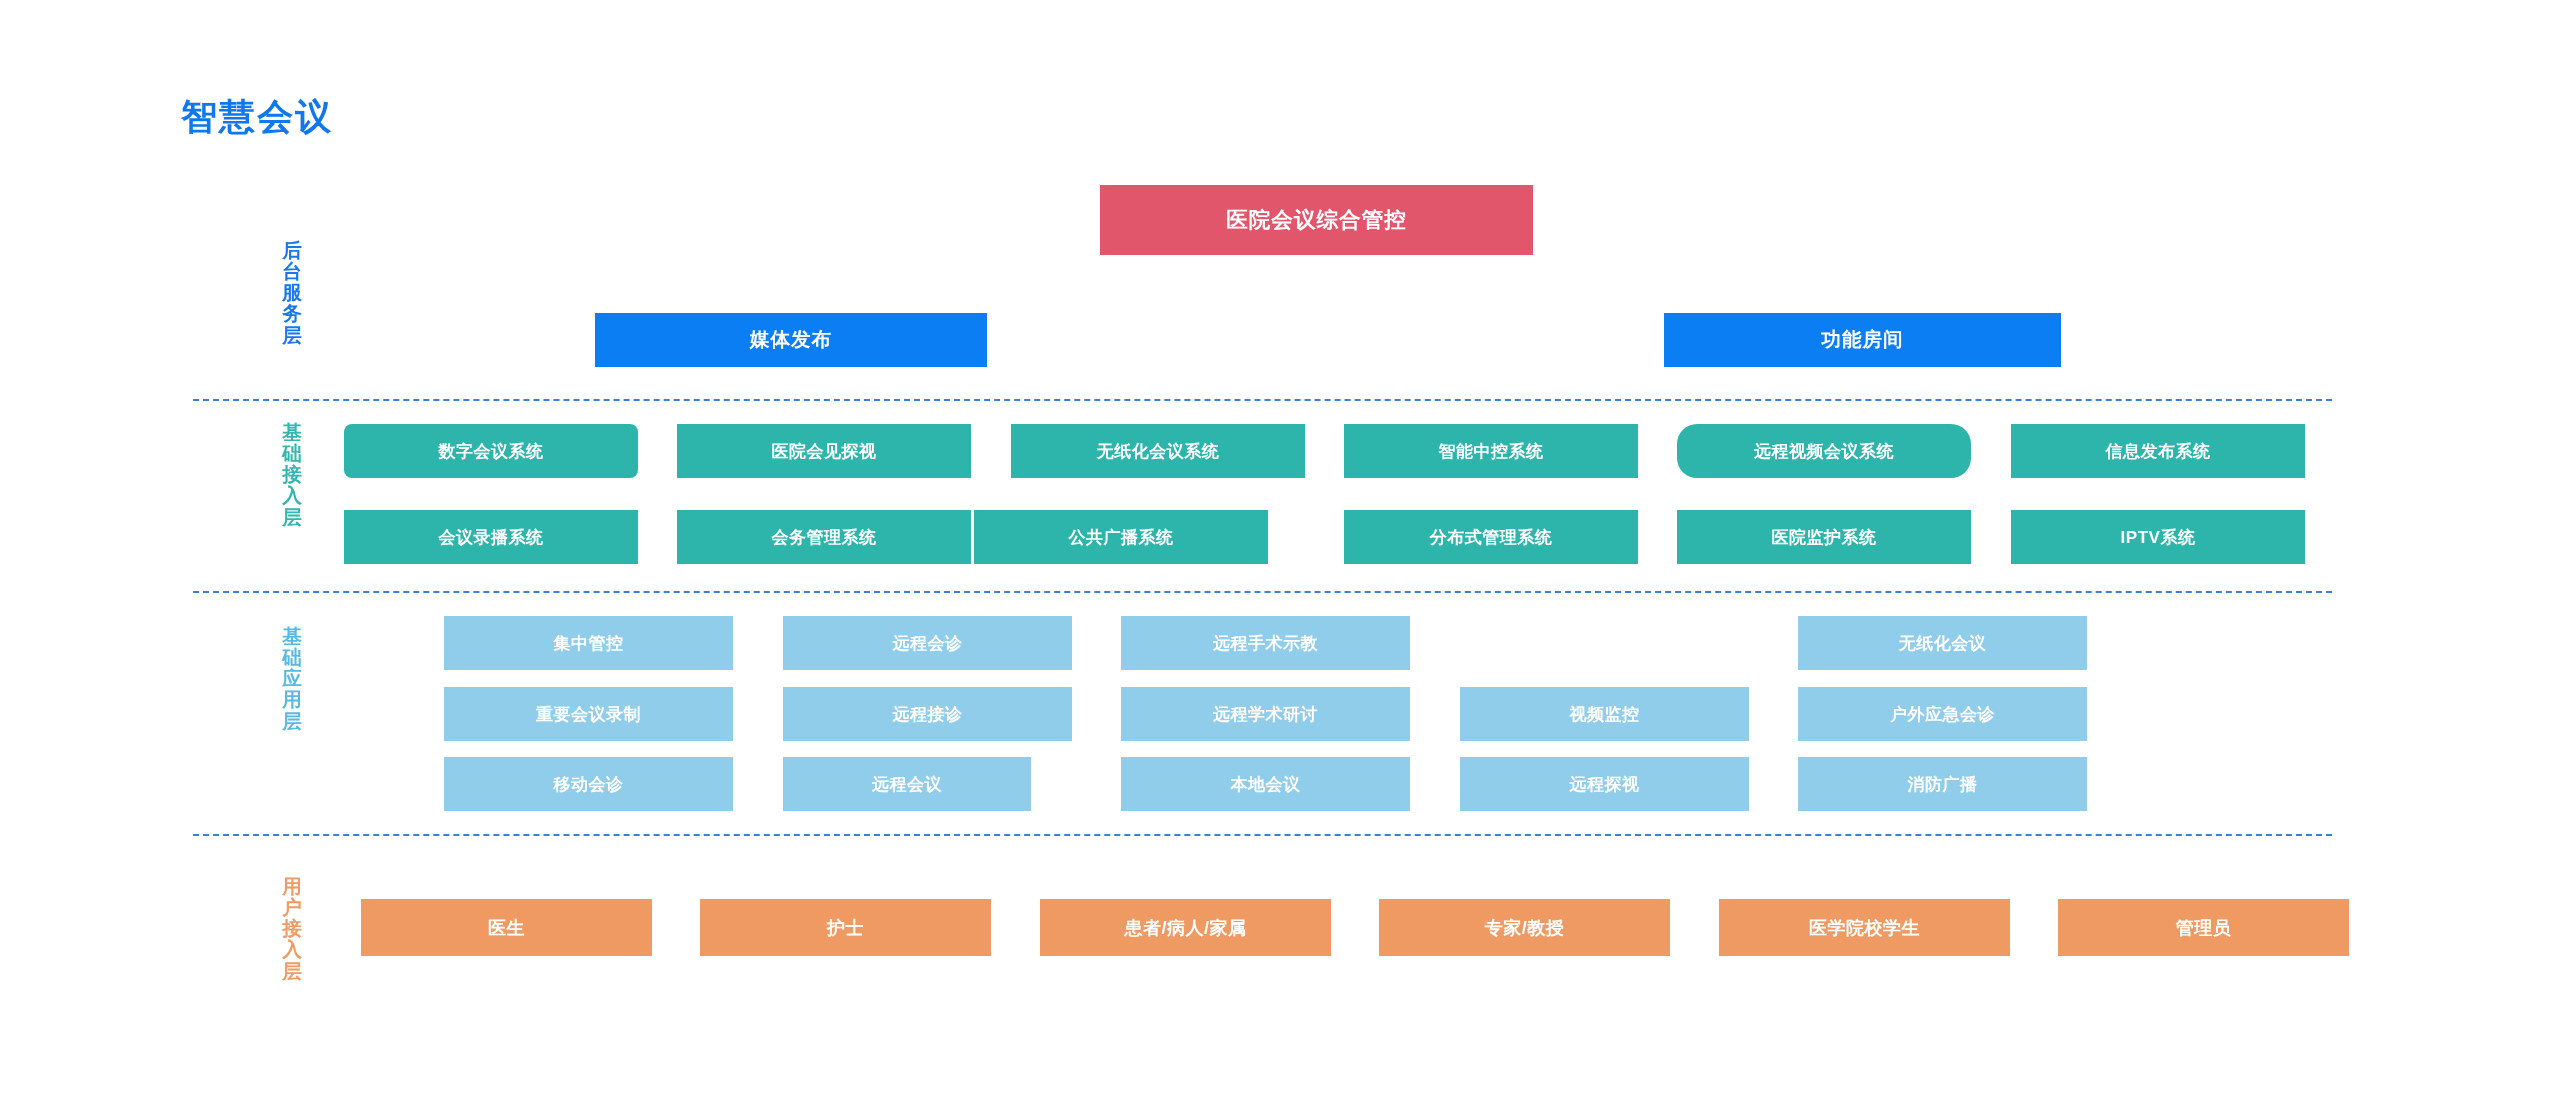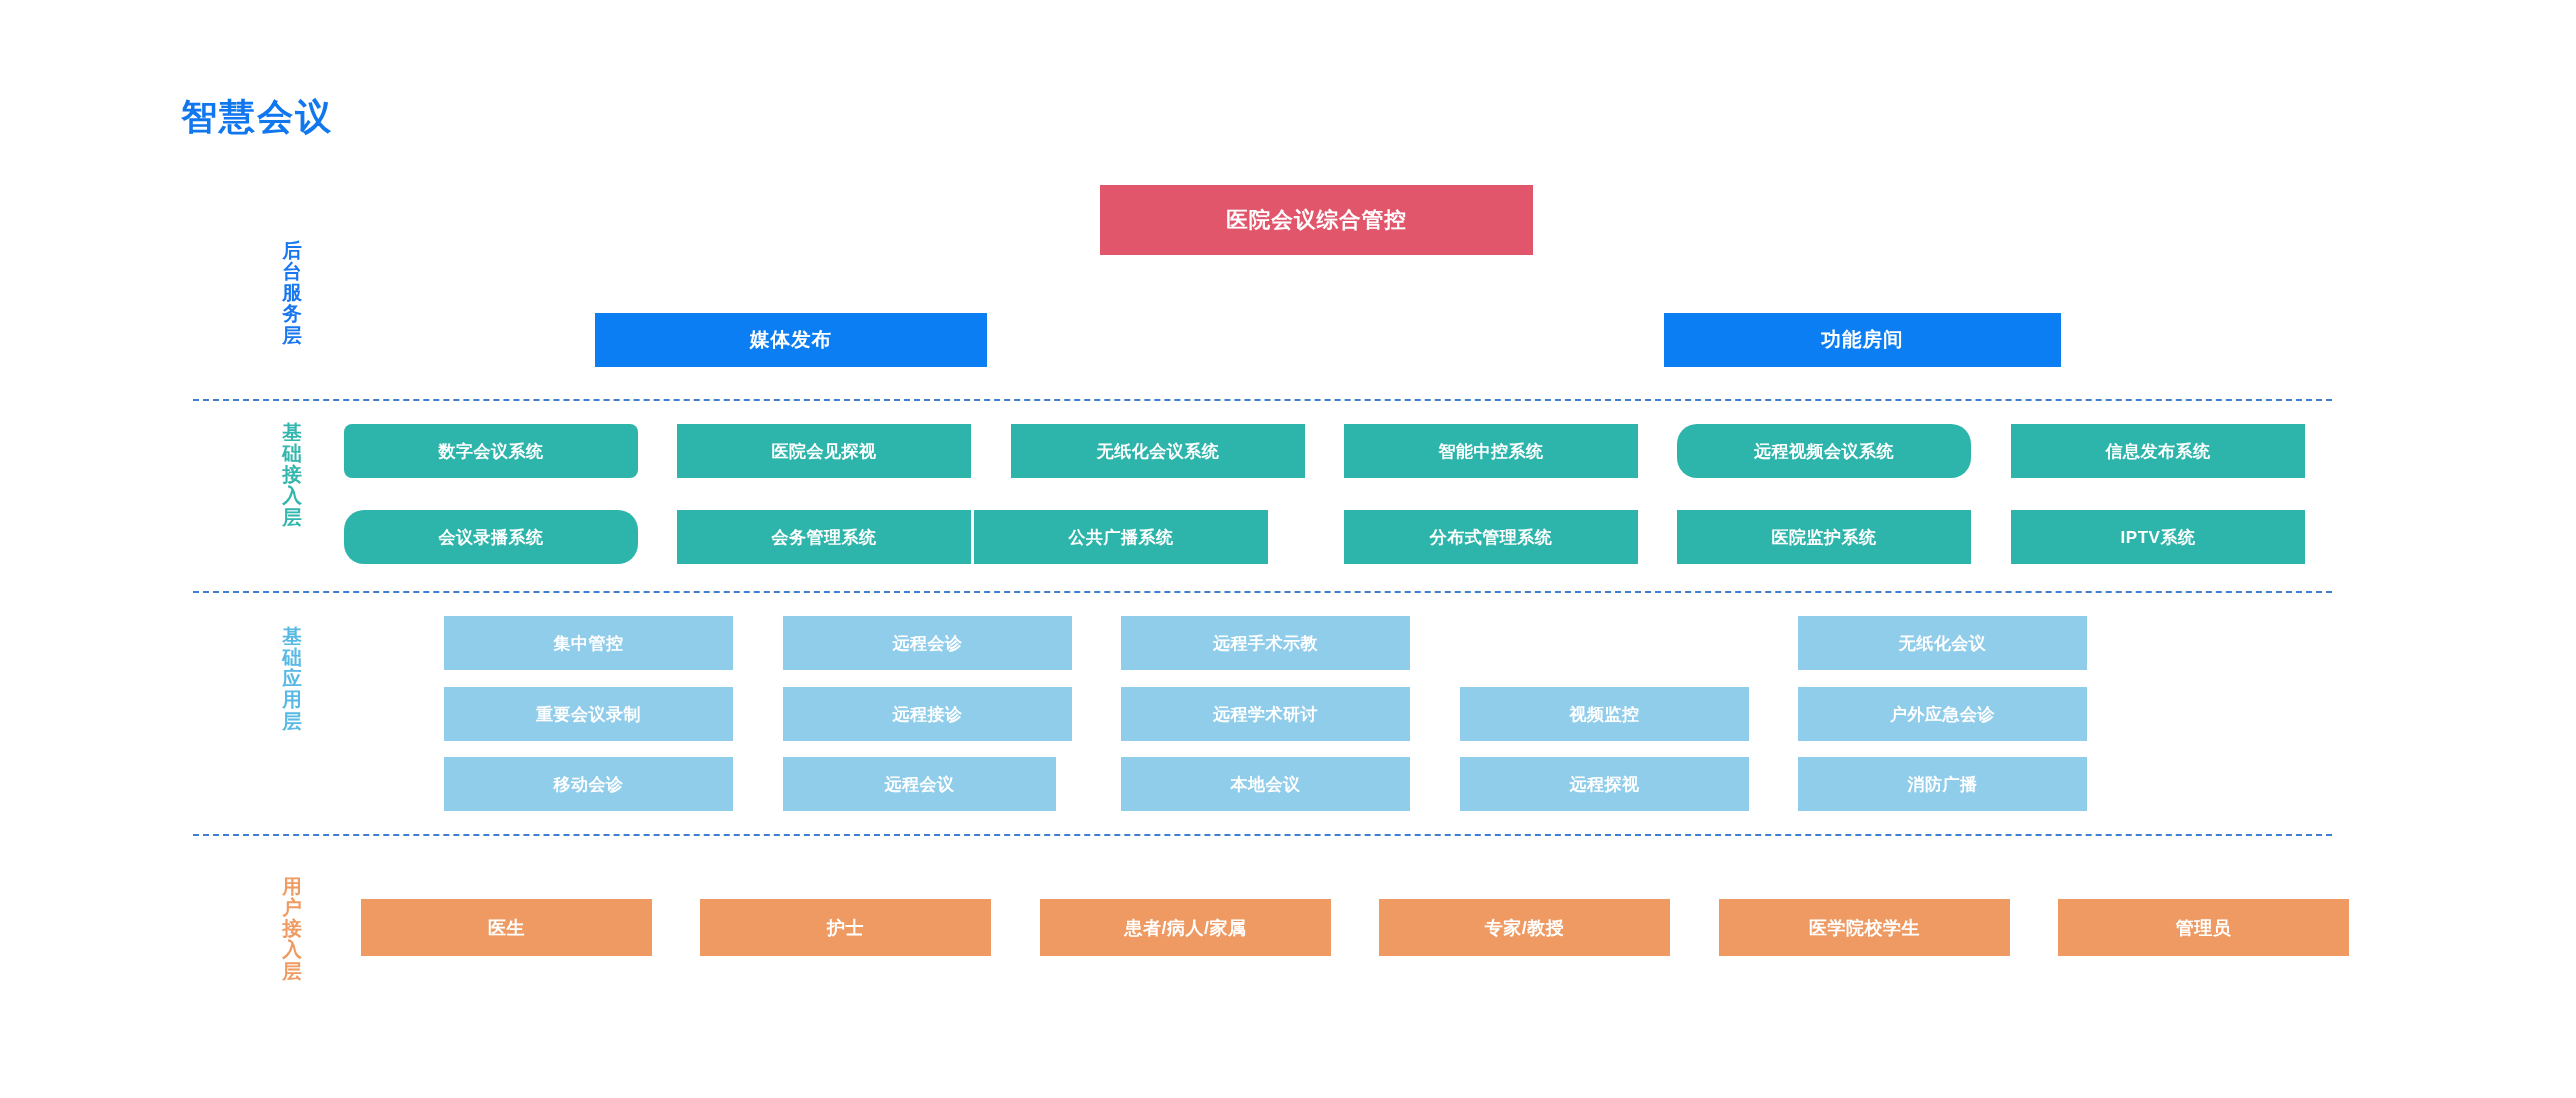--- a/index.html
+++ b/index.html
@@ -153,40 +153,40 @@
 
   <div class="box box-blue" style="left:1664px; top:313px; width:397px; height:54px;">功能房间</div>
 
   <div class="box box-teal" style="left:344px;  top:424px; width:294px; height:54px;border-radius:8px;">数字会议系统</div>
   <div class="box box-teal" style="left:677px; top:424px; width:294px; height:54px;">医院会见探视</div>
   <div class="box box-teal" style="left:1011px; top:424px; width:294px; height:54px;">无纸化会议系统</div>
   <div class="box box-teal" style="left:1344px; top:424px; width:294px; height:54px;">智能中控系统</div>
   <div class="box box-teal" style="left:1677px; top:424px; width:294px; height:54px;border-radius:20px;">远程视频会议系统</div>
   <div class="box box-teal" style="left:2011px; top:424px; width:294px; height:54px;">信息发布系统</div>
 
-  <div class="box box-teal" style="left:344px;  top:510px; width:294px; height:54px;border-radius:20px;">会议录播系统</div>
+  <div class="box box-teal" style="left:344px;  top:510px; width:294px; height:54px;">会议录播系统</div>
   <div class="box box-teal" style="left:677px; top:510px; width:294px; height:54px;">会务管理系统</div>
   <div class="box box-teal" style="left:962px; top:510px; width:294px; height:54px;margin-left:12px;">公共广播系统</div>
   <div class="box box-teal" style="left:1344px; top:510px; width:294px; height:54px;">分布式管理系统</div>
   <div class="box box-teal" style="left:1677px; top:510px; width:294px; height:54px;">医院监护系统</div>
   <div class="box box-teal" style="left:2011px; top:510px; width:294px; height:54px;">IPTV系统</div>
 
   <div class="box box-lightblue" style="left:444px;  top:616px; width:289px; height:54px;">集中管控</div>
   <div class="box box-lightblue" style="left:783px; top:616px; width:289px; height:54px;">远程会诊</div>
   <div class="box box-lightblue" style="left:1121px; top:616px; width:289px; height:54px;">远程手术示教</div>
   <div class="box box-lightblue" style="left:1798px; top:616px; width:289px; height:54px;">无纸化会议</div>
 
   <div class="box box-lightblue" style="left:444px;  top:687px; width:289px; height:54px;">重要会议录制</div>
   <div class="box box-lightblue" style="left:783px; top:687px; width:289px; height:54px;">远程接诊</div>
   <div class="box box-lightblue" style="left:1121px; top:687px; width:289px; height:54px;">远程学术研讨</div>
   <div class="box box-lightblue" style="left:1460px; top:687px; width:289px; height:54px;">视频监控</div>
   <div class="box box-lightblue" style="left:1798px; top:687px; width:289px; height:54px;">户外应急会诊</div>
 
   <div class="box box-lightblue" style="left:444px;  top:757px; width:289px; height:54px;">移动会诊</div>
-  <div class="box box-lightblue" style="left:783px; top:757px; width:273px; height:54px;">远程会议</div>
+  <div class="box box-lightblue" style="left:783px; top:757px; width:248px; height:54px;">远程会议</div>
   <div class="box box-lightblue" style="left:1121px; top:757px; width:289px; height:54px;">本地会议</div>
   <div class="box box-lightblue" style="left:1460px; top:757px; width:289px; height:54px;">远程探视</div>
   <div class="box box-lightblue" style="left:1798px; top:757px; width:289px; height:54px;">消防广播</div>
 
   <div class="box box-orange" style="left:361px;  top:899px; width:291px; height:57px;">医生</div>
   <div class="box box-orange" style="left:700px; top:899px; width:291px; height:57px;">护士</div>
   <div class="box box-orange" style="left:1040px; top:899px; width:291px; height:57px;">患者/病人/家属</div>
   <div class="box box-orange" style="left:1379px; top:899px; width:291px; height:57px;">专家/教授</div>
   <div class="box box-orange" style="left:1719px; top:899px; width:291px; height:57px;">医学院校学生</div>
   <div class="box box-orange" style="left:2058px; top:899px; width:291px; height:57px;">管理员</div>

